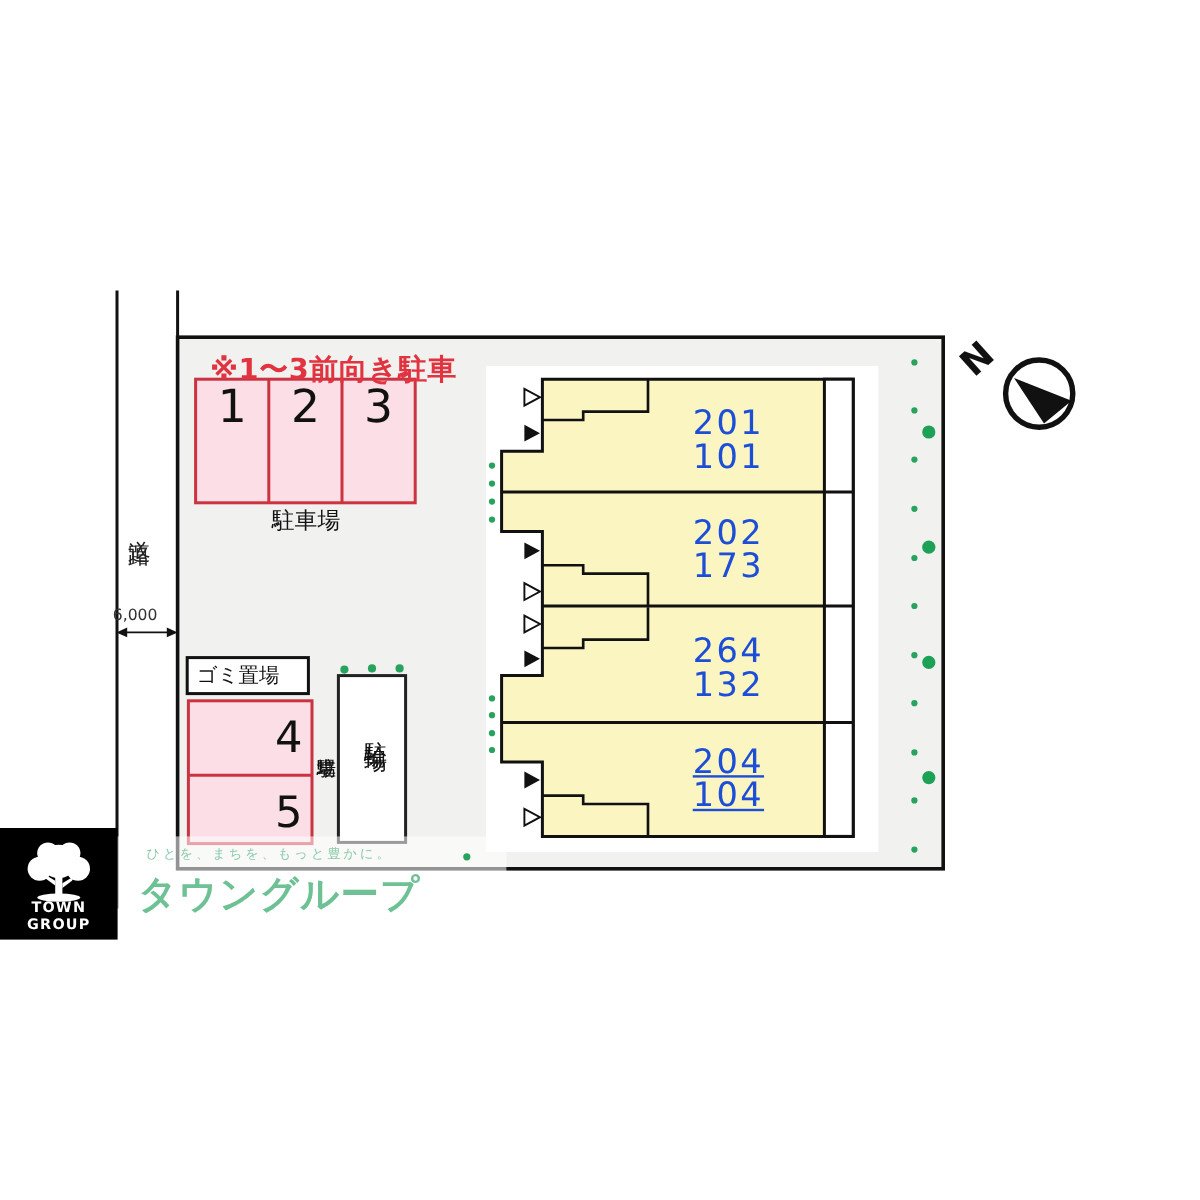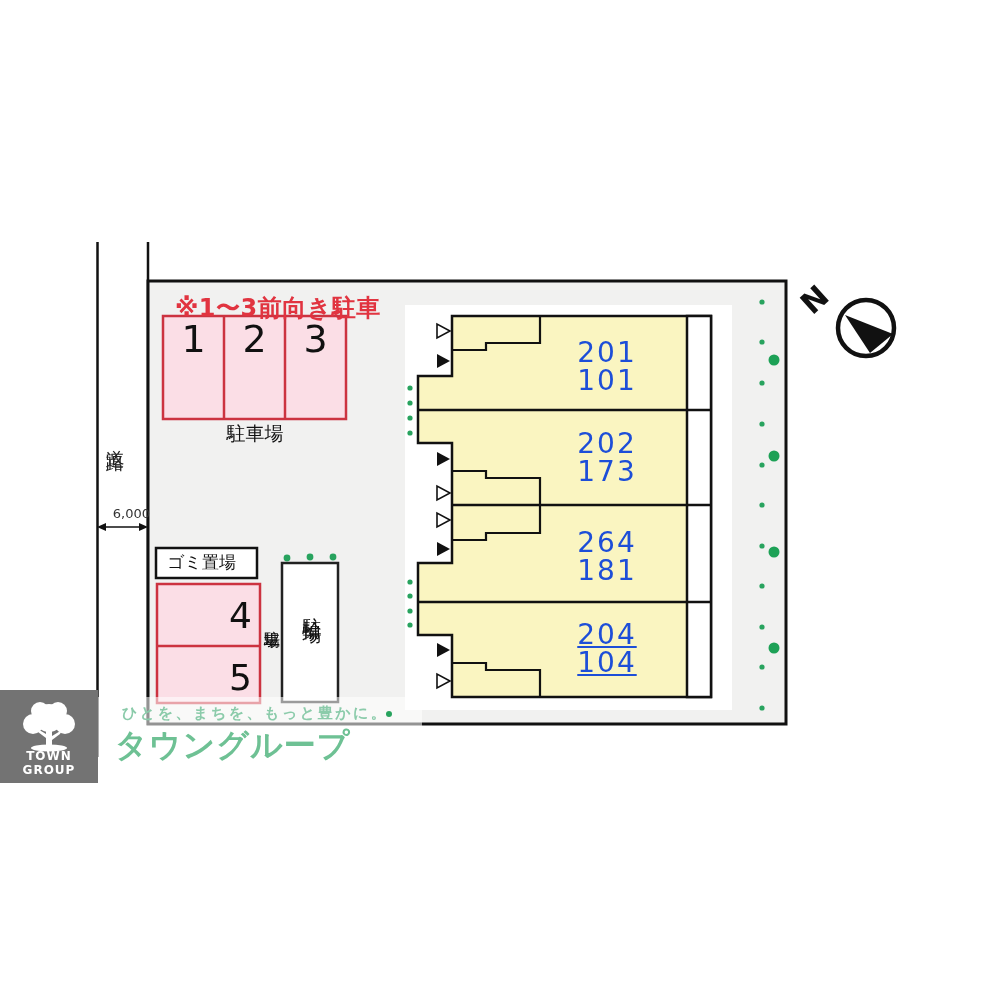--- a/index.html
+++ b/index.html
@@ -4,38 +4,38 @@
 <style>
   html,body{margin:0;padding:0;background:#ffffff;}
   #stage{
     position:relative;width:1000px;height:1000px;background:#ffffff;overflow:hidden;
     font-family:"DejaVu Sans","Liberation Sans",sans-serif;color:#111;
   }
   #plan-svg{position:absolute;left:0;top:0;width:1000px;height:1000px;}
   .abs{position:absolute;}
   .vtext{writing-mode:vertical-rl;text-orientation:upright;}
   .road-label{left:103px;top:435px;font-size:19px;letter-spacing:3px;color:#222;}
-  .road-width{left:94px;top:506px;width:56px;text-align:right;font-size:13px;color:#333;}
+  .road-width{left:94px;top:506px;width:56px;text-align:left;font-size:13px;color:#333;}
   .note{left:175px;top:292px;font-size:24px;font-weight:600;color:#e13440;letter-spacing:0.5px;}
   .pnum{width:61px;text-align:center;font-size:38px;color:#111;top:317px;}
   .pnum1{left:163px;} .pnum2{left:224px;} .pnum3{left:285px;}
   .pmain-label{left:205px;top:421px;width:100px;text-align:center;font-size:19px;}
-  .gomi-label{left:140px;top:551px;width:96px;text-align:right;font-size:17px;}
+  .gomi-label{left:164px;top:551px;width:96px;text-align:left;font-size:17px;}
   .pnum45{left:157px;width:95px;text-align:right;font-size:36px;color:#111;}
   .pnum4{top:595px;} .pnum5{top:657px;}
   .psub-label{left:261px;top:618px;font-size:16px;letter-spacing:1px;}
   .bike-label{left:300px;top:602px;font-size:19px;letter-spacing:4px;}
   .unit{left:547px;width:120px;text-align:center;font-size:28px;line-height:28px;letter-spacing:2px;color:#1d4ed8;}
   .unit1{top:339px;} .unit2{top:430px;} .unit3{top:529px;} .unit4{top:621px;text-decoration:underline;}
   .compass-n{left:802px;top:282px;font-size:30px;font-weight:bold;transform:rotate(-42deg);color:#111;}
   .logo-overlay{left:0;top:697px;width:422px;height:90px;background:rgba(255,255,255,0.55);}
-  .logo-square{left:0;top:690px;width:98px;height:93px;background:#737373;}
+  .logo-square{left:0;top:690px;width:98px;height:93px;background:#000000;}
   .logo-company{position:absolute;left:0;bottom:6px;width:100%;text-align:center;
     font-size:12px;font-weight:bold;color:#ffffff;letter-spacing:1px;}
-  .logo-tagline{left:122px;top:704px;font-size:15px;font-weight:700;letter-spacing:2.5px;color:#8bcbaa;}
+  .logo-tagline{left:122px;top:704px;font-size:11px;font-weight:400;letter-spacing:2.5px;color:#8bcbaa;}
   .logo-brand{left:115px;top:724px;font-size:32px;font-weight:bold;letter-spacing:1px;color:#6ec194;}
   .bottom-dot{left:386px;top:711px;width:6px;height:6px;border-radius:50%;background:#28a35e;}
 </style>
 </head>
 <body>
 
 <div id="stage">
 
   <svg id="plan-svg" viewBox="0 0 1000 1000">
 
@@ -148,21 +148,21 @@
   <div class="abs unit unit1">
     <div>201</div>
     <div>101</div>
   </div>
   <div class="abs unit unit2">
     <div>202</div>
     <div>173</div>
   </div>
   <div class="abs unit unit3">
     <div>264</div>
-    <div>181</div>
+    <div>132</div>
   </div>
   <div class="abs unit unit4">
     <div>204</div>
     <div>104</div>
   </div>
 
   <div class="abs compass-n">N</div>
 
   <div class="abs logo-overlay"></div>
   <div class="abs bottom-dot"></div>

